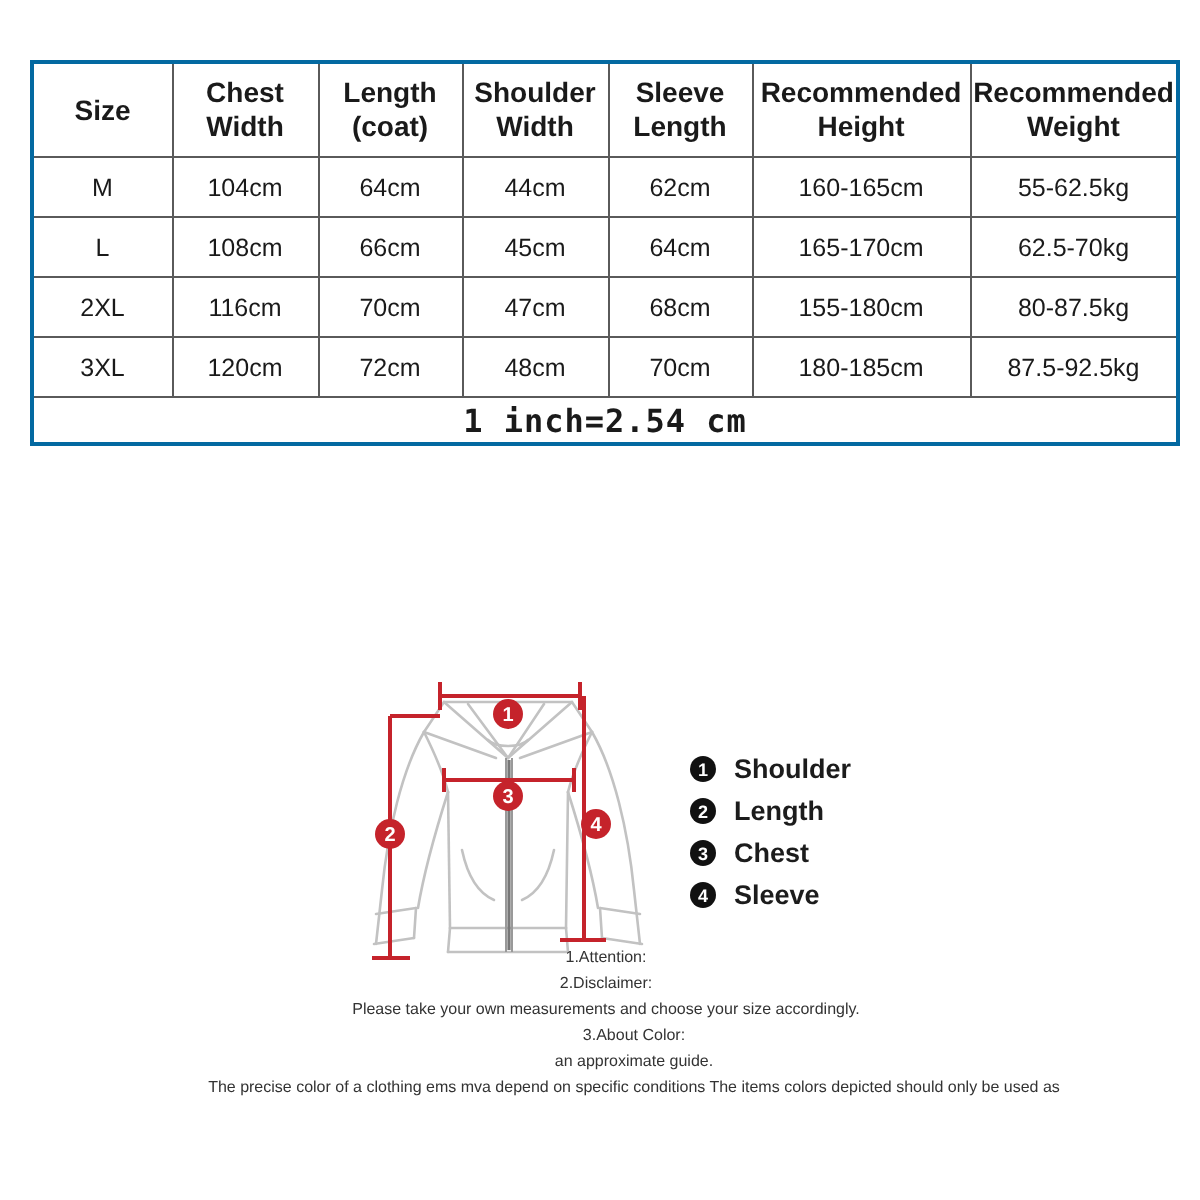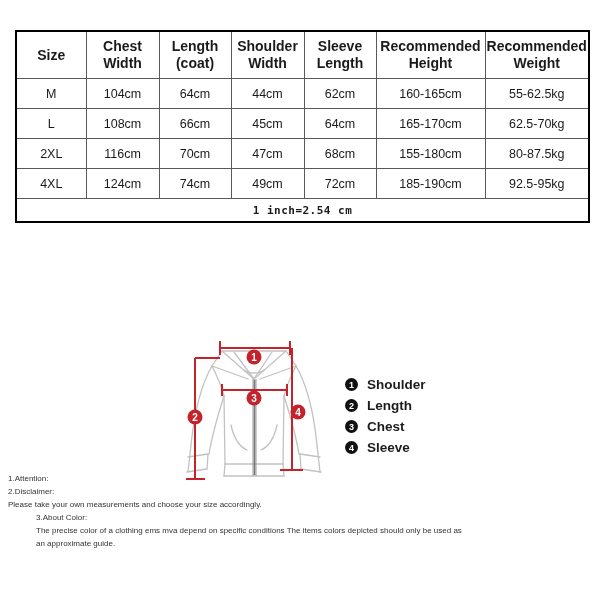--- a/index.html
+++ b/index.html
@@ -4,46 +4,46 @@
 <style>
   html,body{margin:0;padding:0;}
   body{
     width:600px;height:600px;background:#ffffff;position:relative;overflow:hidden;
     font-family:"Liberation Sans", sans-serif;color:#1a1a1a;
   }
   
   .size-table{
     position:absolute;left:15px;top:30px;width:573px;
     border-collapse:collapse;table-layout:fixed;
-    border:2px solid #000000;
+    border:2px solid #0369a1;
   }
   .size-table th,.size-table td{
     border:1px solid #5a5a5a;text-align:center;vertical-align:middle;
     padding:0;overflow:hidden;
   }
   .size-table th{
     font-size:14px;font-weight:bold;height:46px;line-height:1.18;white-space:pre-line;
   }
   .size-table td{font-size:12.5px;height:29px;}
   .size-table td.note-cell{
-    font-family:"DejaVu Sans Mono", monospace;font-weight:bold;font-size:11px;
+    font-family:"DejaVu Sans Mono", monospace;font-weight:bold;font-size:16px;
     letter-spacing:0.5px;height:22px;
   }
   
   .diagram-svg{position:absolute;left:168px;top:333px;width:160px;height:155px;}
   .legend{position:absolute;left:345px;top:377px;}
   .legend-item{display:flex;align-items:center;height:15px;margin-bottom:6px;}
   .lnum{
     width:13px;height:13px;border-radius:50%;background:#111111;color:#ffffff;
     font-size:9px;font-weight:bold;display:inline-flex;align-items:center;justify-content:center;
     flex:0 0 13px;
   }
   .legend-label{margin-left:9px;font-size:13.5px;font-weight:600;color:#1c1c1c;}
   
-  .notes{position:absolute;left:8px;top:472px;width:590px;font-size:8px;line-height:13px;color:#333333;}
+  .notes{position:absolute;left:8px;top:472px;width:590px;font-size:8px;line-height:13px;color:#333333;text-align:center;}
   .note-section .line{white-space:nowrap;}
   .sec-2{}
   .sec-3{margin-top:0px;margin-left:28px;}
 </style>
 </head>
 <body>
 
 <table class="size-table">
   <colgroup>
     <col style="width:70px">
@@ -93,27 +93,27 @@
     <tr>
       <td>2XL</td>
       <td>116cm</td>
       <td>70cm</td>
       <td>47cm</td>
       <td>68cm</td>
       <td>155-180cm</td>
       <td>80-87.5kg</td>
     </tr>
     <tr>
-      <td>4XL</td>
-      <td>124cm</td>
-      <td>74cm</td>
-      <td>49cm</td>
+      <td>3XL</td>
+      <td>120cm</td>
       <td>72cm</td>
-      <td>185-190cm</td>
-      <td>92.5-95kg</td>
+      <td>48cm</td>
+      <td>70cm</td>
+      <td>180-185cm</td>
+      <td>87.5-92.5kg</td>
     </tr>
     <tr>
       <td class="note-cell" colspan="7">1 inch=2.54 cm</td>
     </tr>
   </tbody>
 </table>
 
 <svg class="diagram-svg" viewBox="0 0 160 155">
 
   <g stroke="#c2c2c2" stroke-width="1.3" fill="none" stroke-linecap="round">
@@ -206,16 +206,16 @@
 <div class="notes">
   <div class="note-section sec-1">
     <div class="line">1.Attention:</div>
   </div>
   <div class="note-section sec-2">
     <div class="line">2.Disclaimer:</div>
     <div class="line">Please take your own measurements and choose your size accordingly.</div>
   </div>
   <div class="note-section sec-3">
     <div class="line">3.About Color:</div>
+    <div class="line">an approximate guide.</div>
     <div class="line">The precise color of a clothing ems mva depend on specific conditions The items colors depicted should only be used as</div>
-    <div class="line">an approximate guide.</div>
   </div>
 </div>
 
 </body></html>

